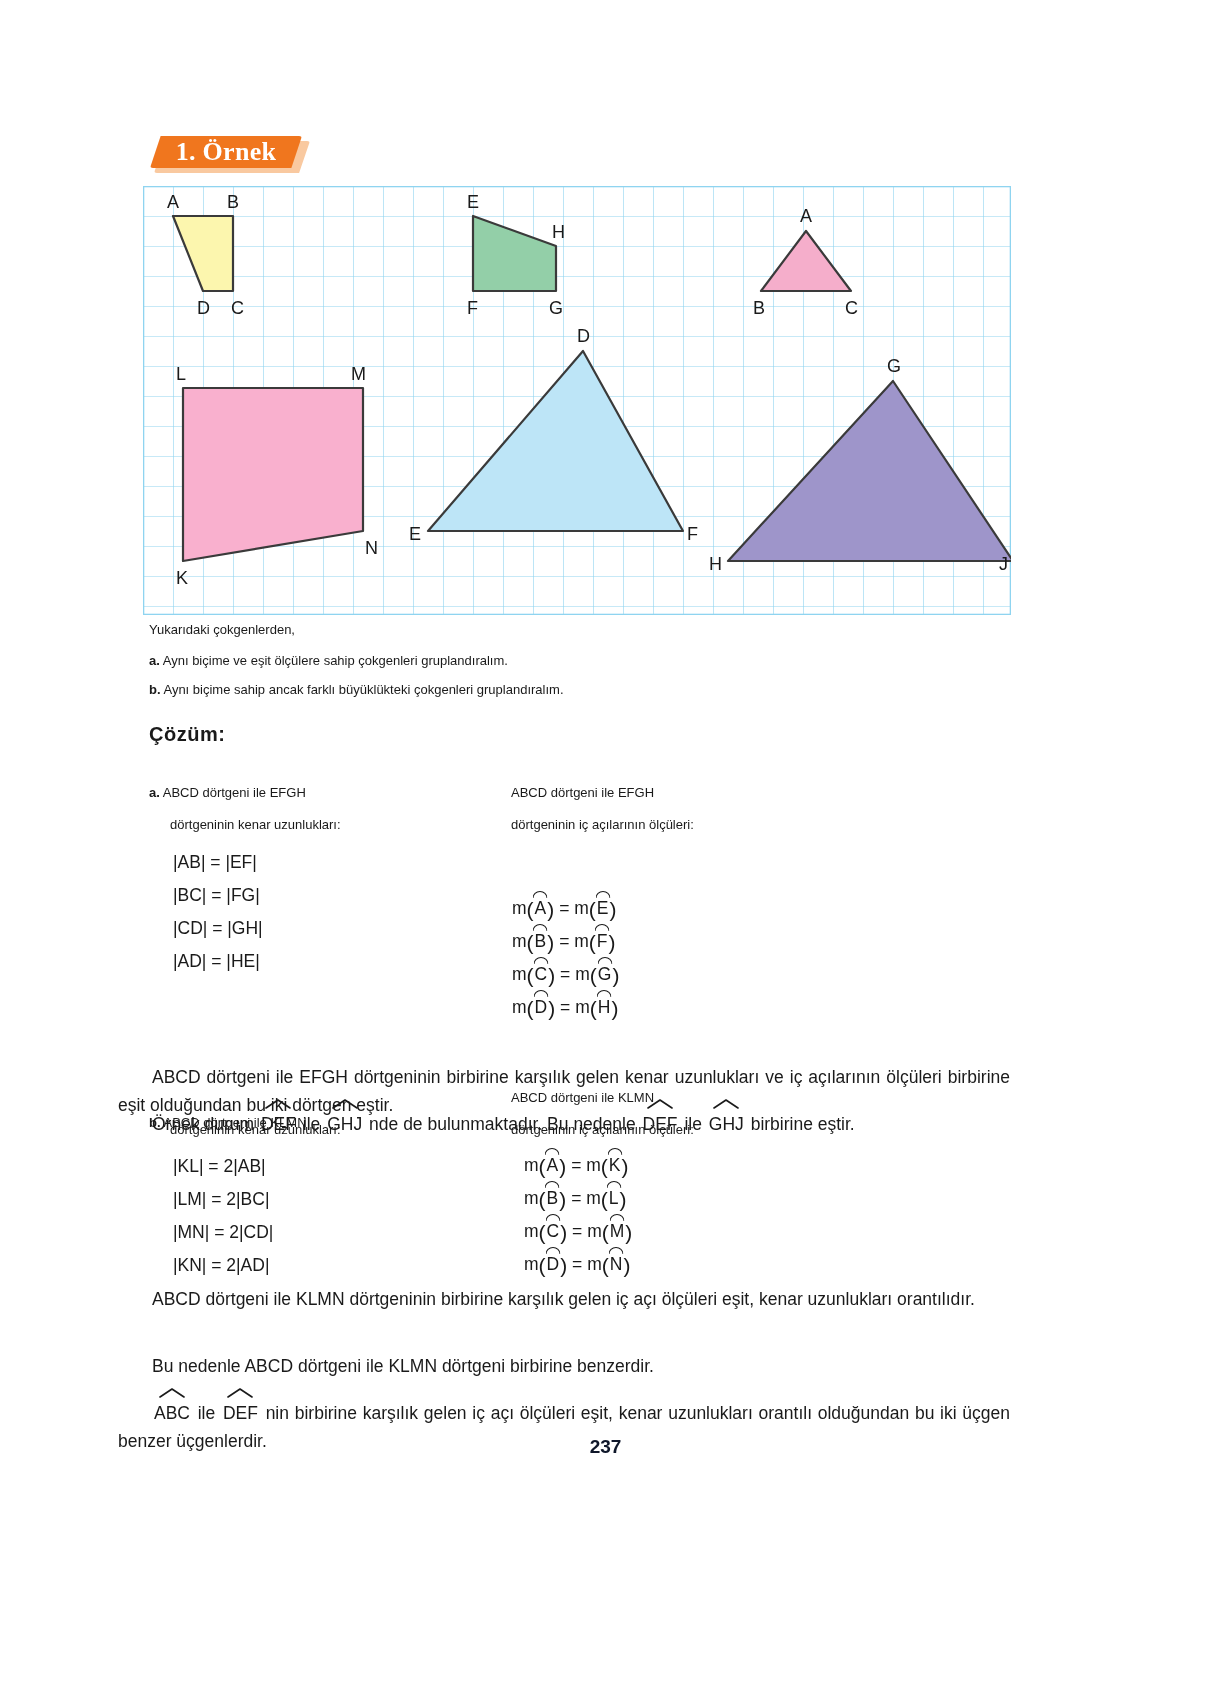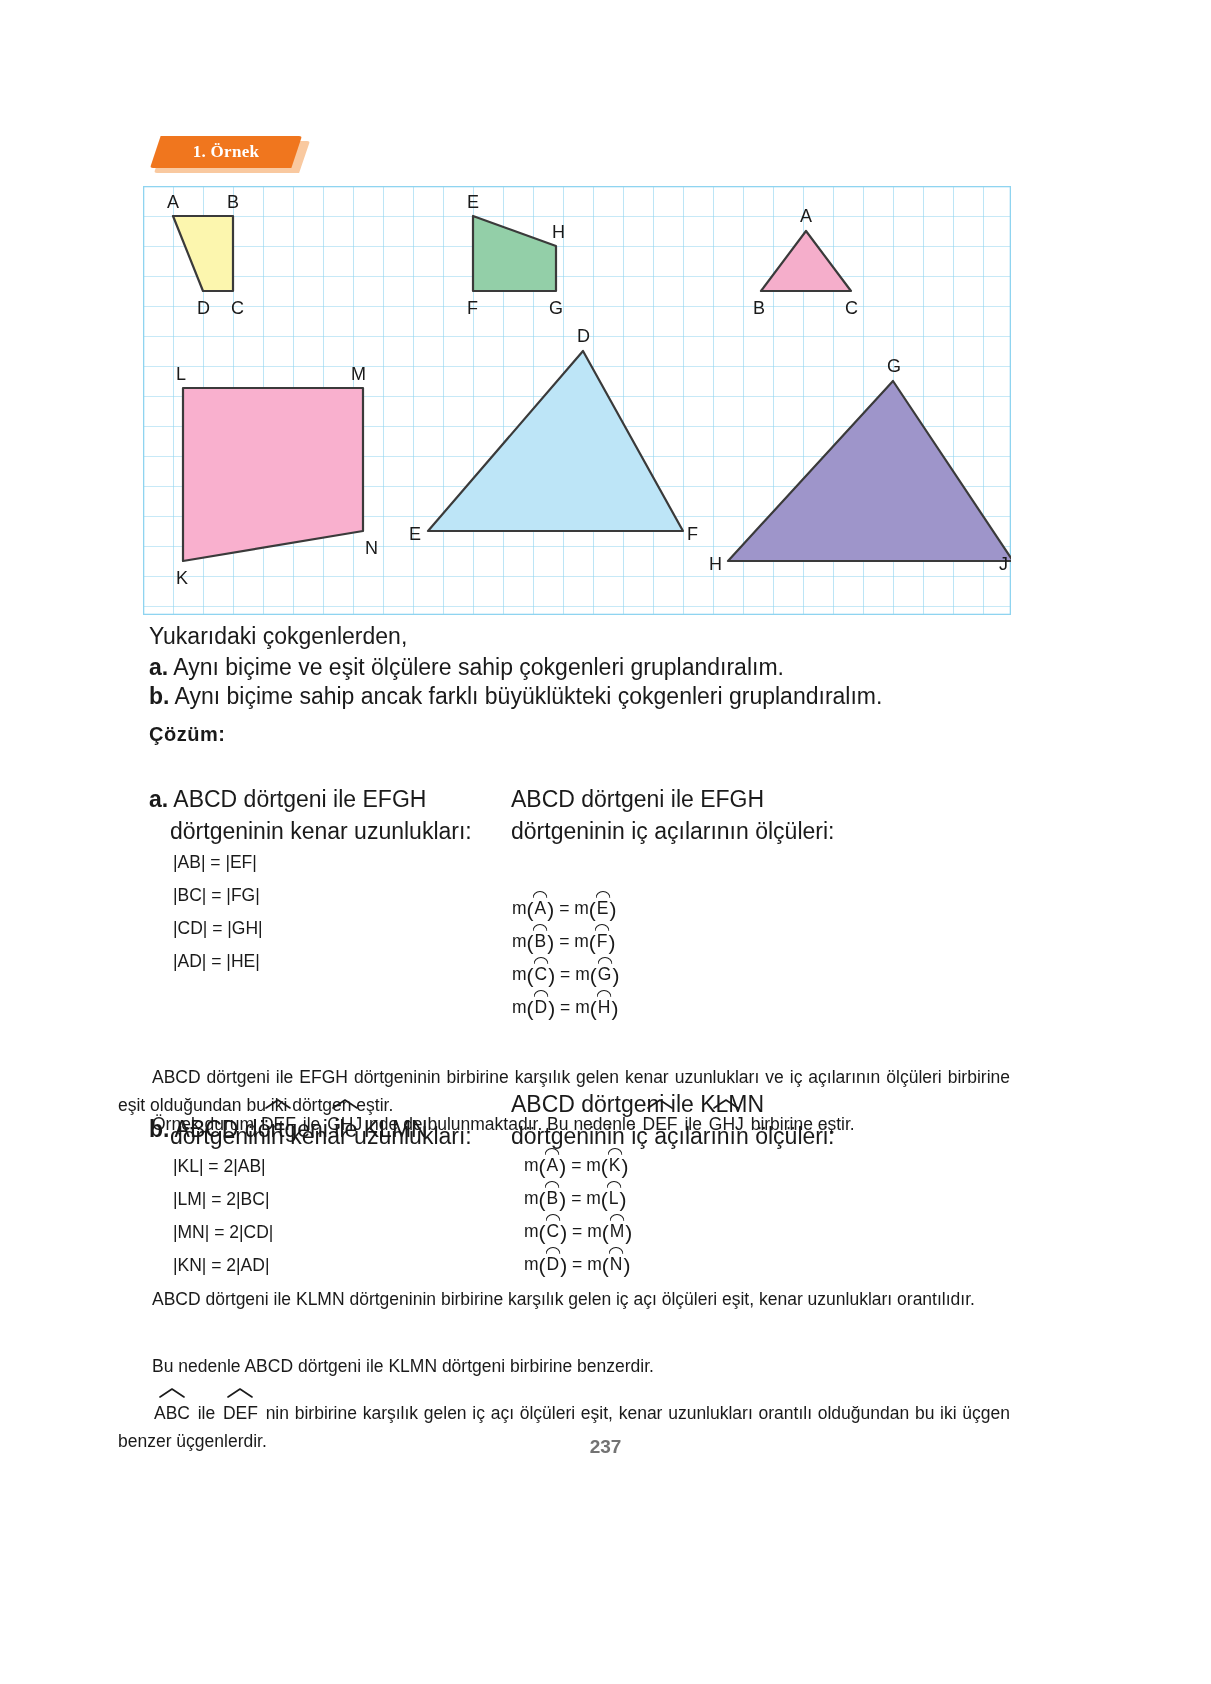--- a/index.html
+++ b/index.html
@@ -48,41 +48,41 @@
     position: absolute;
     left: 0;
     top: 0;
     width: 152px;
     height: 32px;
     display: flex;
     align-items: center;
     justify-content: center;
     font-family: "Liberation Serif", serif;
     font-weight: bold;
-    font-size: 17px;
+    font-size: 26px;
     color: #ffffff;
     letter-spacing: 0.3px;
   }
 
   
   #figure-panel {
     position: absolute;
     left: 143px;
     top: 186px;
     width: 868px;
     height: 429px;
   }
   #figure-panel svg {
     display: block;
   }
 
   
   .txt {
     position: absolute;
-    font-size: 23px;
+    font-size: 13px;
     line-height: 1.35;
     color: #1a1a1a;
     white-space: nowrap;
   }
   .b { font-weight: bold; }
 
   #lead-line      { left: 149px; top: 621px; }
   #item-a         { left: 149px; top: 652px; }
   #item-b         { left: 149px; top: 681px; }
   #solution-head  { left: 149px; top: 721px; font-size: 20px; font-weight: bold; letter-spacing: .5px;}
@@ -165,21 +165,21 @@
   .indent { display: inline-block; width: 34px; }
 
   #page-number {
     position: absolute;
     left: 0;
     top: 1436px;
     width: 1211px;
     text-align: center;
     font-size: 19px;
     font-weight: bold;
-    color: #737373;
+    color: #0f172a;
   }
 </style>
 </head>
 <body>
 
 <div id="example-banner">
   <div class="banner-shadow"></div>
   <div class="banner-body"></div>
   <div class="banner-label">1. Örnek</div>
 </div>

